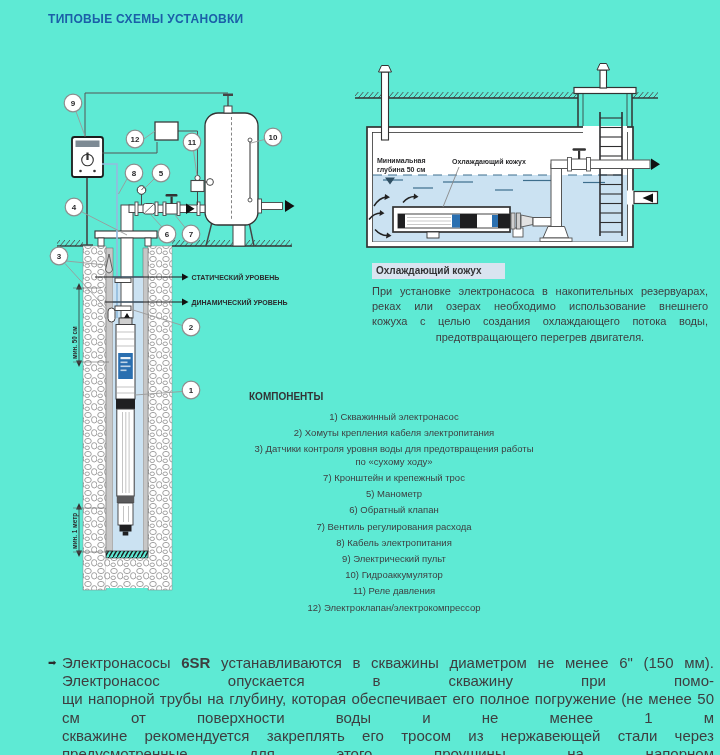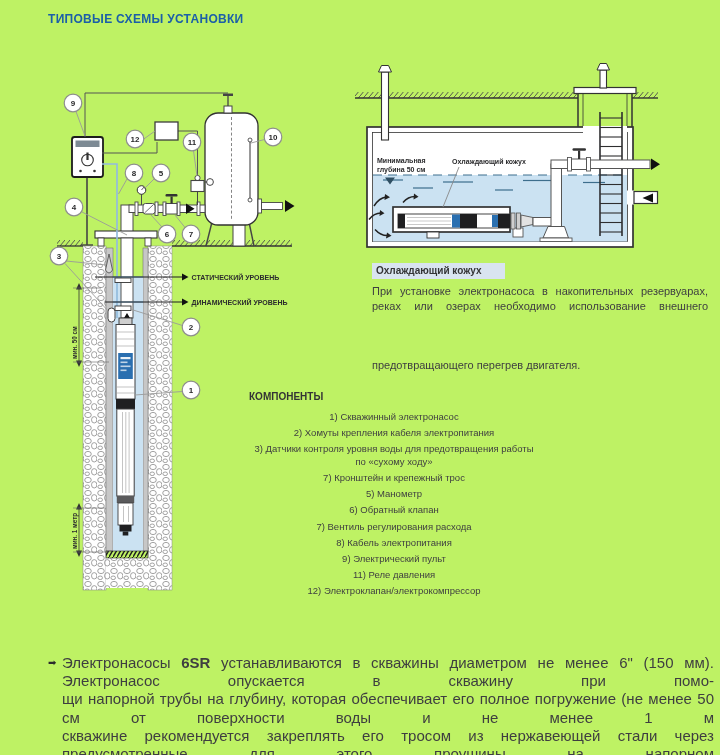--- a/index.html
+++ b/index.html
@@ -1,28 +1,28 @@
 <!DOCTYPE html>
 <html><head>
 <meta charset="utf-8">
 <style>
   html,body{margin:0;padding:0;background:#fff;}
-  .page{position:relative;width:720px;height:755px;background:#bef264;overflow:hidden;
+  .page{position:relative;width:720px;height:755px;background:#5eead4;overflow:hidden;
         font-family:"Liberation Sans",sans-serif;color:#3e3e40;}
   .page-title{position:absolute;left:48px;top:12px;font-size:12px;font-weight:bold;
         color:#1b5fa8;letter-spacing:.3px;}
   .svg-abs{position:absolute;}
   
   .cool-head{position:absolute;left:372px;top:263px;width:133px;height:16px;
         background:#d9e4f0;font-size:10px;font-weight:bold;line-height:16px;
         padding-left:4px;box-sizing:border-box;color:#333335;}
   .cool-body{position:absolute;left:372px;top:284px;width:336px;font-size:11px;
         line-height:15.2px;color:#3e3e40;}
   .jline{text-align:justify;text-align-last:justify;}
-  .jline-last{text-align:left;margin-top:44px;}
+  .jline-last{text-align:center;}
   
   .comp{position:absolute;left:225px;top:391px;width:290px;z-index:2;margin-left:24px;}
   .comp-head{font-size:10px;font-weight:bold;color:#333335;margin:0 0 9px 0;}
   .comp-item{font-size:9.5px;line-height:12.4px;margin:0 0 3.8px 0;color:#3e3e40;text-align:center;}
   
   .footnote{position:absolute;left:48px;top:654px;width:666px;display:flex;}
   .foot-bullet{flex:0 0 14px;font-size:10px;line-height:18.2px;color:#2b2b2d;}
   .foot-text{flex:1;font-size:15px;line-height:18.2px;color:#3e3e40;}
   .foot-text b{font-weight:bold;}
   
@@ -411,34 +411,36 @@
       <text x="22" y="112.3" class="dlab">глубина 50 см</text>
       <text x="97" y="104" class="dlab">Охлаждающий кожух</text>
       <line x1="104" y1="107" x2="88" y2="147" stroke="#888" stroke-width="0.9"></line>
     </g>
   </svg>
 
   <div class="cool-head">Охлаждающий кожух</div>
   <div class="cool-body">
     <div class="jline">При установке электронасоса в накопительных резервуарах,</div>
     <div class="jline">реках или озерах необходимо использование внешнего</div>
+    <div class="jline">кожуха с целью создания охлаждающего потока воды,</div>
     <div class="jline-last">предотвращающего перегрев двигателя.</div>
   </div>
 
   <div class="comp">
     <div class="comp-head">КОМПОНЕНТЫ</div>
     <div class="comp-item">1) Скважинный электронасос</div>
     <div class="comp-item">2) Хомуты крепления кабеля электропитания</div>
     <div class="comp-item">3) Датчики контроля уровня воды для предотвращения работы по «сухому ходу»</div>
     <div class="comp-item">7) Кронштейн и крепежный трос</div>
     <div class="comp-item">5) Манометр</div>
     <div class="comp-item">6) Обратный клапан</div>
     <div class="comp-item">7) Вентиль регулирования расхода</div>
     <div class="comp-item">8) Кабель электропитания</div>
     <div class="comp-item">9) Электрический пульт</div>
+    <div class="comp-item">10) Гидроаккумулятор</div>
     <div class="comp-item">11) Реле давления</div>
     <div class="comp-item">12) Электроклапан/электрокомпрессор</div>
   </div>
 
   <div class="footnote">
     <div class="foot-bullet">➡</div>
     <div class="foot-text">
       <div class="jline">
         <span>Электронасосы </span><b>6SR</b><span> устанавливаются в скважины диаметром не менее 6" (150 мм). Электронасос опускается в скважину при помо-</span>
       </div>

